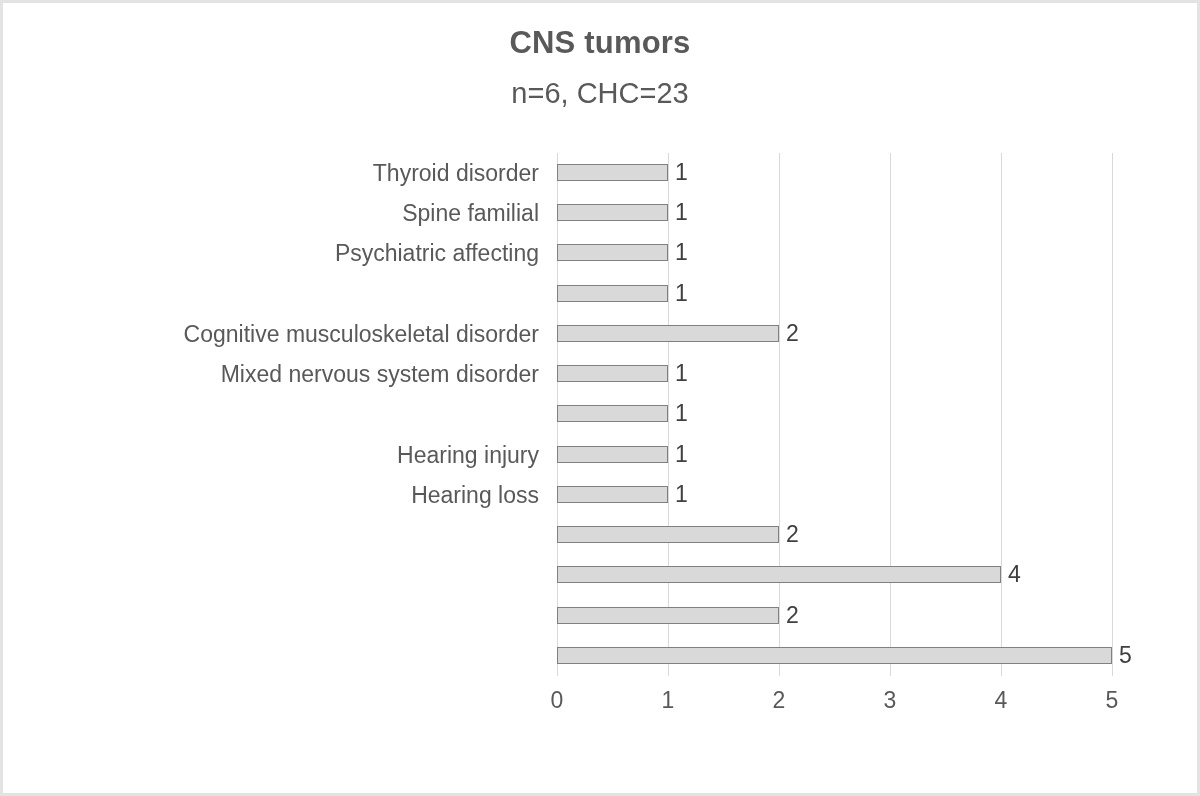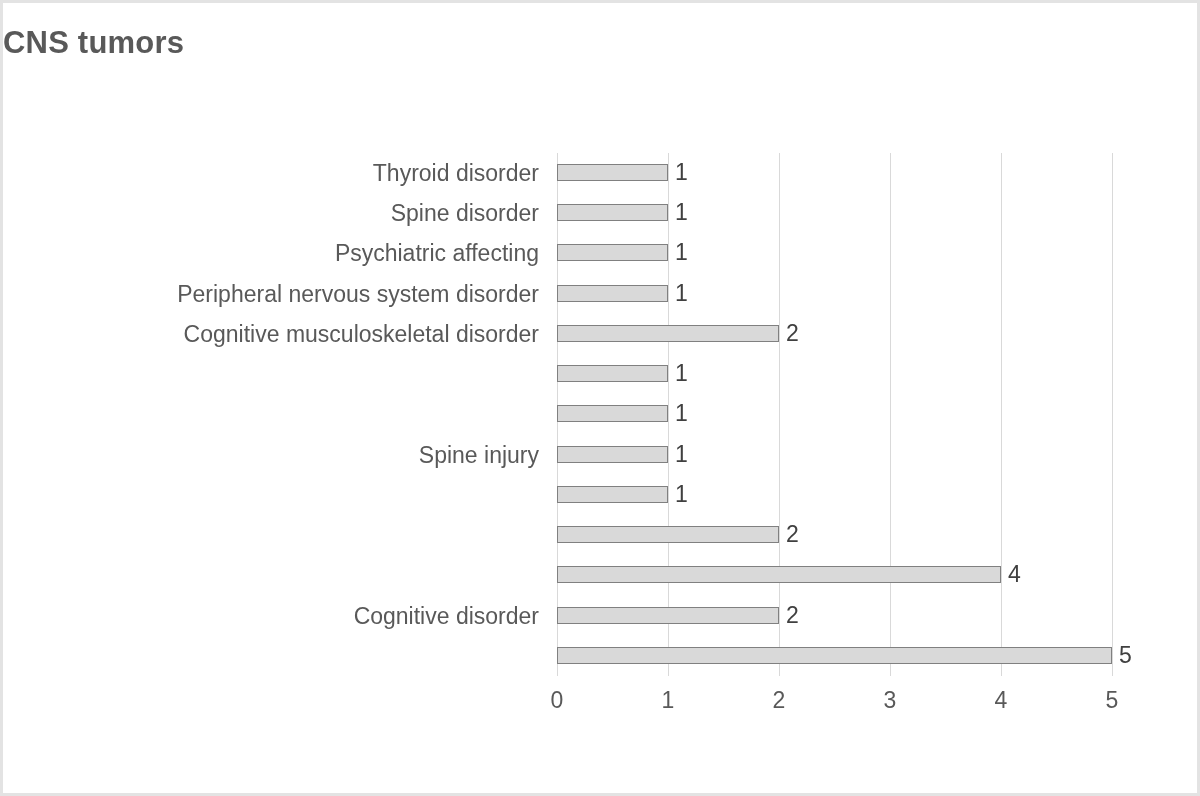--- a/index.html
+++ b/index.html
@@ -17,20 +17,21 @@
     overflow: hidden;
     font-family: "Liberation Sans", sans-serif;
   }
 
   
   .chart-title {
     position: absolute;
     left: 0;
     right: 0;
     top: 22px;
+    text-align: center;
     font-size: 31px;
     font-weight: bold;
     color: #595959;
     letter-spacing: 0.2px;
   }
   .chart-subtitle {
     position: absolute;
     left: 0;
     right: 0;
     top: 74px;
@@ -126,29 +127,30 @@
     font-size: 23px;
     color: #595959;
   }
 </style>
 </head>
 <body>
 
 <div id="page">
 
   <div class="chart-title">CNS tumors</div>
+  <div class="chart-subtitle">n=6, CHC=23</div>
 
   <div class="catlabels">
       <div class="cat-label" style="top: 7px;">Thyroid disorder</div>
-      <div class="cat-label" style="top: 47.2308px;">Spine disorder</div>
+      <div class="cat-label" style="top: 47.2308px;">Spine familial</div>
       <div class="cat-label" style="top: 87.4615px;">Psychiatric affecting</div>
-      <div class="cat-label" style="top: 127.692px;">Peripheral nervous system disorder</div>
       <div class="cat-label" style="top: 167.923px;">Cognitive musculoskeletal disorder</div>
-      <div class="cat-label" style="top: 288.615px;">Spine injury</div>
-      <div class="cat-label" style="top: 449.538px;">Cognitive disorder</div>
+      <div class="cat-label" style="top: 208.154px;">Mixed nervous system disorder</div>
+      <div class="cat-label" style="top: 288.615px;">Hearing injury</div>
+      <div class="cat-label" style="top: 328.846px;">Hearing loss</div>
     </div>
 
   <div class="plot">
     <div>
         <div class="gridline" style="left: 0px;"></div>
         <div class="gridline" style="left: 111px;"></div>
         <div class="gridline" style="left: 222px;"></div>
         <div class="gridline" style="left: 333px;"></div>
         <div class="gridline" style="left: 444px;"></div>
         <div class="gridline" style="left: 555px;"></div>

